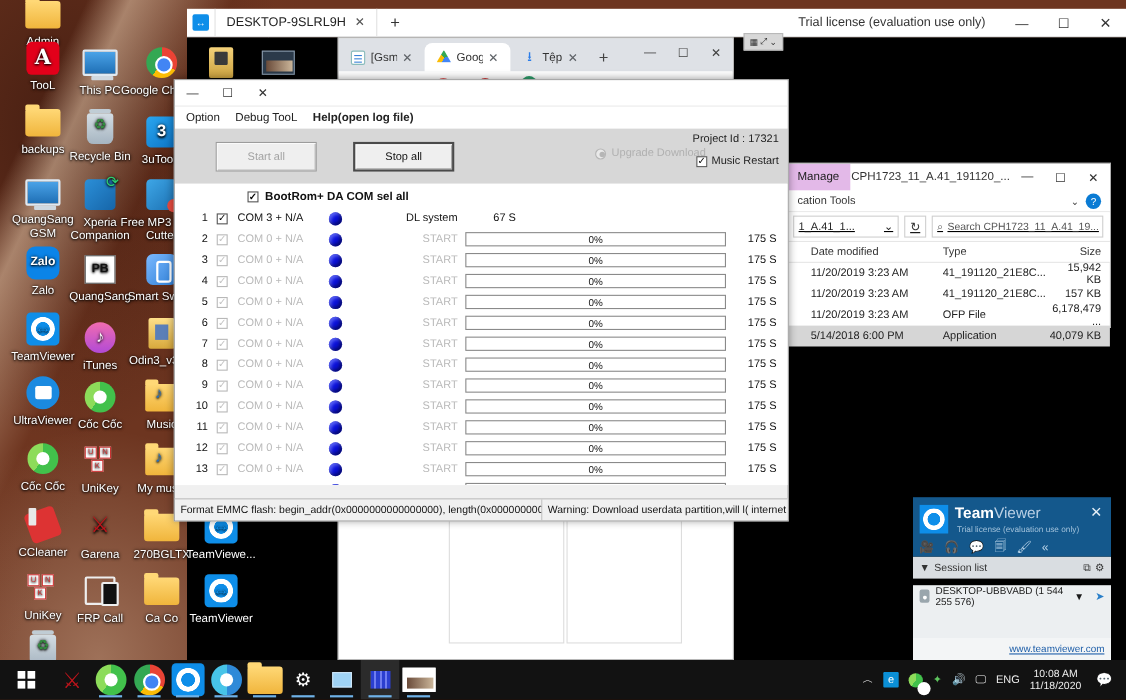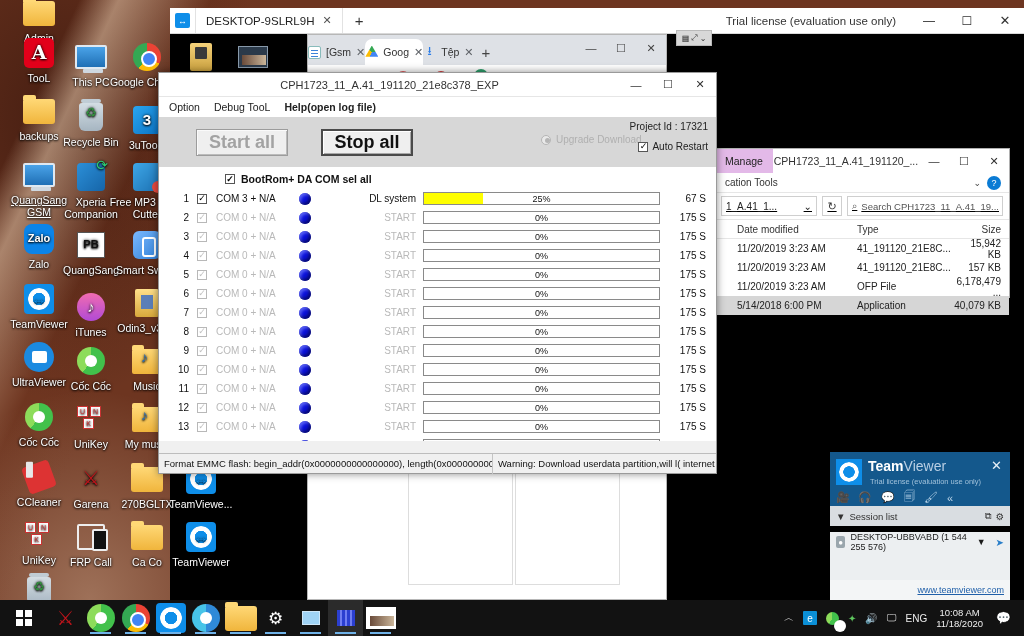--- a/index.html
+++ b/index.html
@@ -118,21 +118,21 @@
 
   
   #remote-area { position:absolute; left:170px; top:34px; width:854px; height:566px; background:#000; }
 
   
   #chrome-window {
     position:absolute; left:307px; top:34px; width:360px; height:566px;
     background:#fff; border:1px solid #b7b7b7;
   }
   #chrome-tabstrip { height:30px; background:#dee1e6; display:flex; align-items:flex-end; position:relative;}
-  .ch-tab { height:26px; display:flex; align-items:center; gap:5px; padding:0 0; font-size:10.5px; color:#333;
+  .ch-tab { height:26px; display:flex; align-items:center; gap:5px; padding:0 11px; font-size:10.5px; color:#333;
             border-radius:7px 7px 0 0; max-width:78px; }
   .ch-tab.active { background:#fff; }
   .ch-tab .fav { width:13px;height:13px;flex:0 0 13px;border-radius:2px; }
   .fav-doc { background:#fff; border:1px solid #8bb; position:relative;}
   .fav-doc::after{content:"";position:absolute;left:2px;top:3px;right:2px;height:1.5px;background:#3b82d8;box-shadow:0 3px 0 #3b82d8,0 6px 0 #3b82d8;}
   .fav-drive { background: conic-gradient(from 200deg,#fbbc04 0 33%,#34a853 33% 66%,#4285f4 66% 100%); clip-path: polygon(50% 0,100% 86%,0 86%); border-radius:0;}
   .fav-dl { color:#2b7de9; font-size:12px; display:flex;align-items:center;justify-content:center;}
   .ch-tab .t { overflow:hidden; white-space:nowrap; text-overflow:clip; }
   .ch-tab .x { color:#5f6368; font-size:11px; }
   .ch-plus { font-size:15px; color:#444; padding:0 8px 4px 8px; }
@@ -181,21 +181,21 @@
   #flash-titlebar { height:24px; background:#fff; display:flex; align-items:center; border-bottom:1px solid #e6e6e6; }
   #flash-title { flex:1; text-align:center; font-size:11px; color:#333; }
   #flash-winbtns { display:flex; height:24px; }
   #flash-winbtns div { width:32px; display:flex;align-items:center;justify-content:center;font-size:11px;color:#333; }
   #flash-menubar { height:20px; background:#fff; display:flex; align-items:center; gap:14px; padding-left:10px; font-size:10.5px; color:#222; }
   #flash-menubar .m.bold { font-weight:bold; }
   #flash-toolbar { height:50px; background:#d7d7d7; position:relative; display:flex; align-items:center; }
   .fbtn {
     height:27px; min-width:92px; background:#efefef; border:1px solid #9c9c9c;
     display:flex; align-items:center; justify-content:center;
-    font-size:18px; font-weight:bold; color:#111;
+    font-size:10px; font-weight:normal; color:#111;
     box-shadow: inset 1px 1px 0 #fff, inset -1px -1px 0 #a8a8a8;
   }
   .fbtn.disabled { color:#a3a3a3; box-shadow: inset 1px 1px 0 #fafafa, inset -1px -1px 0 #bbb; }
   .fbtn.primary { border:2px solid #4a4a4a; }
   #flash-upgrade { position:absolute; left:382px; top:17px; display:flex; align-items:center; gap:5px; font-size:10px; color:#b0b0b0; }
   #flash-upgrade .radio { width:10px;height:10px;border-radius:50%;border:1px solid #b5b5b5;background:#e9e9e9; position:relative;}
   #flash-upgrade .radio::after{content:"";position:absolute;left:2.5px;top:2.5px;width:5px;height:5px;border-radius:50%;background:#b5b5b5;}
   #flash-projid { position:absolute; right:8px; top:4px; font-size:10px; color:#222; }
   #flash-autorestart { position:absolute; right:8px; top:24px; display:flex; align-items:center; gap:4px; font-size:10px; color:#222; }
   .cbox { width:10px;height:10px;border:1px solid #555;background:#fff; display:flex;align-items:center;justify-content:center;
@@ -278,21 +278,21 @@
       <span class="ic-avira">A</span>
     </span>
   <span class="lbl">TooL</span>
 </div>
 <div class="dicon" style="left:0px;top:94px;">
   <span class="gl">
       <span class="ic-folder"></span>
     </span>
   <span class="lbl">backups</span>
 </div>
-<div class="dicon" style="left:0px;top:158px;text-decoration:underline;">
+<div class="dicon" style="left:0px;top:158px;">
   <span class="gl">
       <span class="ic-pc"></span>
     </span>
   <span class="lbl">QuangSang GSM</span>
 </div>
 <div class="dicon" style="left:0px;top:222px;">
   <span class="gl">
       <span class="ic-zalo">Zalo</span>
     </span>
   <span class="lbl">Zalo</span>
@@ -595,21 +595,20 @@
   <div class="exp-row sel">
     <div class="exp-c1"></div>
     <div class="exp-c2">5/14/2018 6:00 PM</div>
     <div class="exp-c3">Application</div>
     <div class="exp-c4">40,079 KB</div>
   </div>
 </div>
 
 <div id="flash-window">
   <div id="flash-titlebar">
-    <div id="flash-title">CPH1723_11_A.41_191120_21e8c378_EXP</div>
     <div id="flash-winbtns">
       <div>—</div>
       <div>☐</div>
       <div>✕</div>
     </div>
   </div>
   <div id="flash-menubar">
     <span class="m">Option</span>
     <span class="m">Debug TooL</span>
     <span class="m bold">Help(open log file)</span>
@@ -617,44 +616,40 @@
   <div id="flash-toolbar">
     <div class="fbtn disabled" style="margin-left:37px;">Start all</div>
     <div class="fbtn primary" style="margin-left:33px;">Stop all</div>
     <div id="flash-upgrade">
       <span class="radio"></span>
       <span>Upgrade Download</span>
     </div>
     <div id="flash-projid">Project Id : 17321</div>
     <div id="flash-autorestart">
       <span class="cbox">✓</span>
-      <span>Auto Restart</span>
+      <span>Music Restart</span>
     </div>
   </div>
 
   <div id="flash-list">
     <div id="flash-selall">
       <span class="cbox">✓</span>
       <span>BootRom+ DA COM sel all</span>
     </div>
 
     <div class="frow">
       <span class="num">1</span>
       <span class="chk">
           <span class="cbox">✓</span>
         </span>
       <span class="com">COM 3 + N/A</span>
       <span class="led">
           <i></i>
         </span>
       <span class="stage">DL system</span>
-      <span class="bar">
-        <span class="fill" style="width: 25%; background: rgb(255, 255, 0);"></span>
-        <span class="pct">25%</span>
-      </span>
       <span class="secs">67 S</span>
     </div>
     <div class="frow dim">
       <span class="num">2</span>
       <span class="chk">
           <span class="cbox dim">✓</span>
         </span>
       <span class="com">COM 0 + N/A</span>
       <span class="led">
           <i></i>

